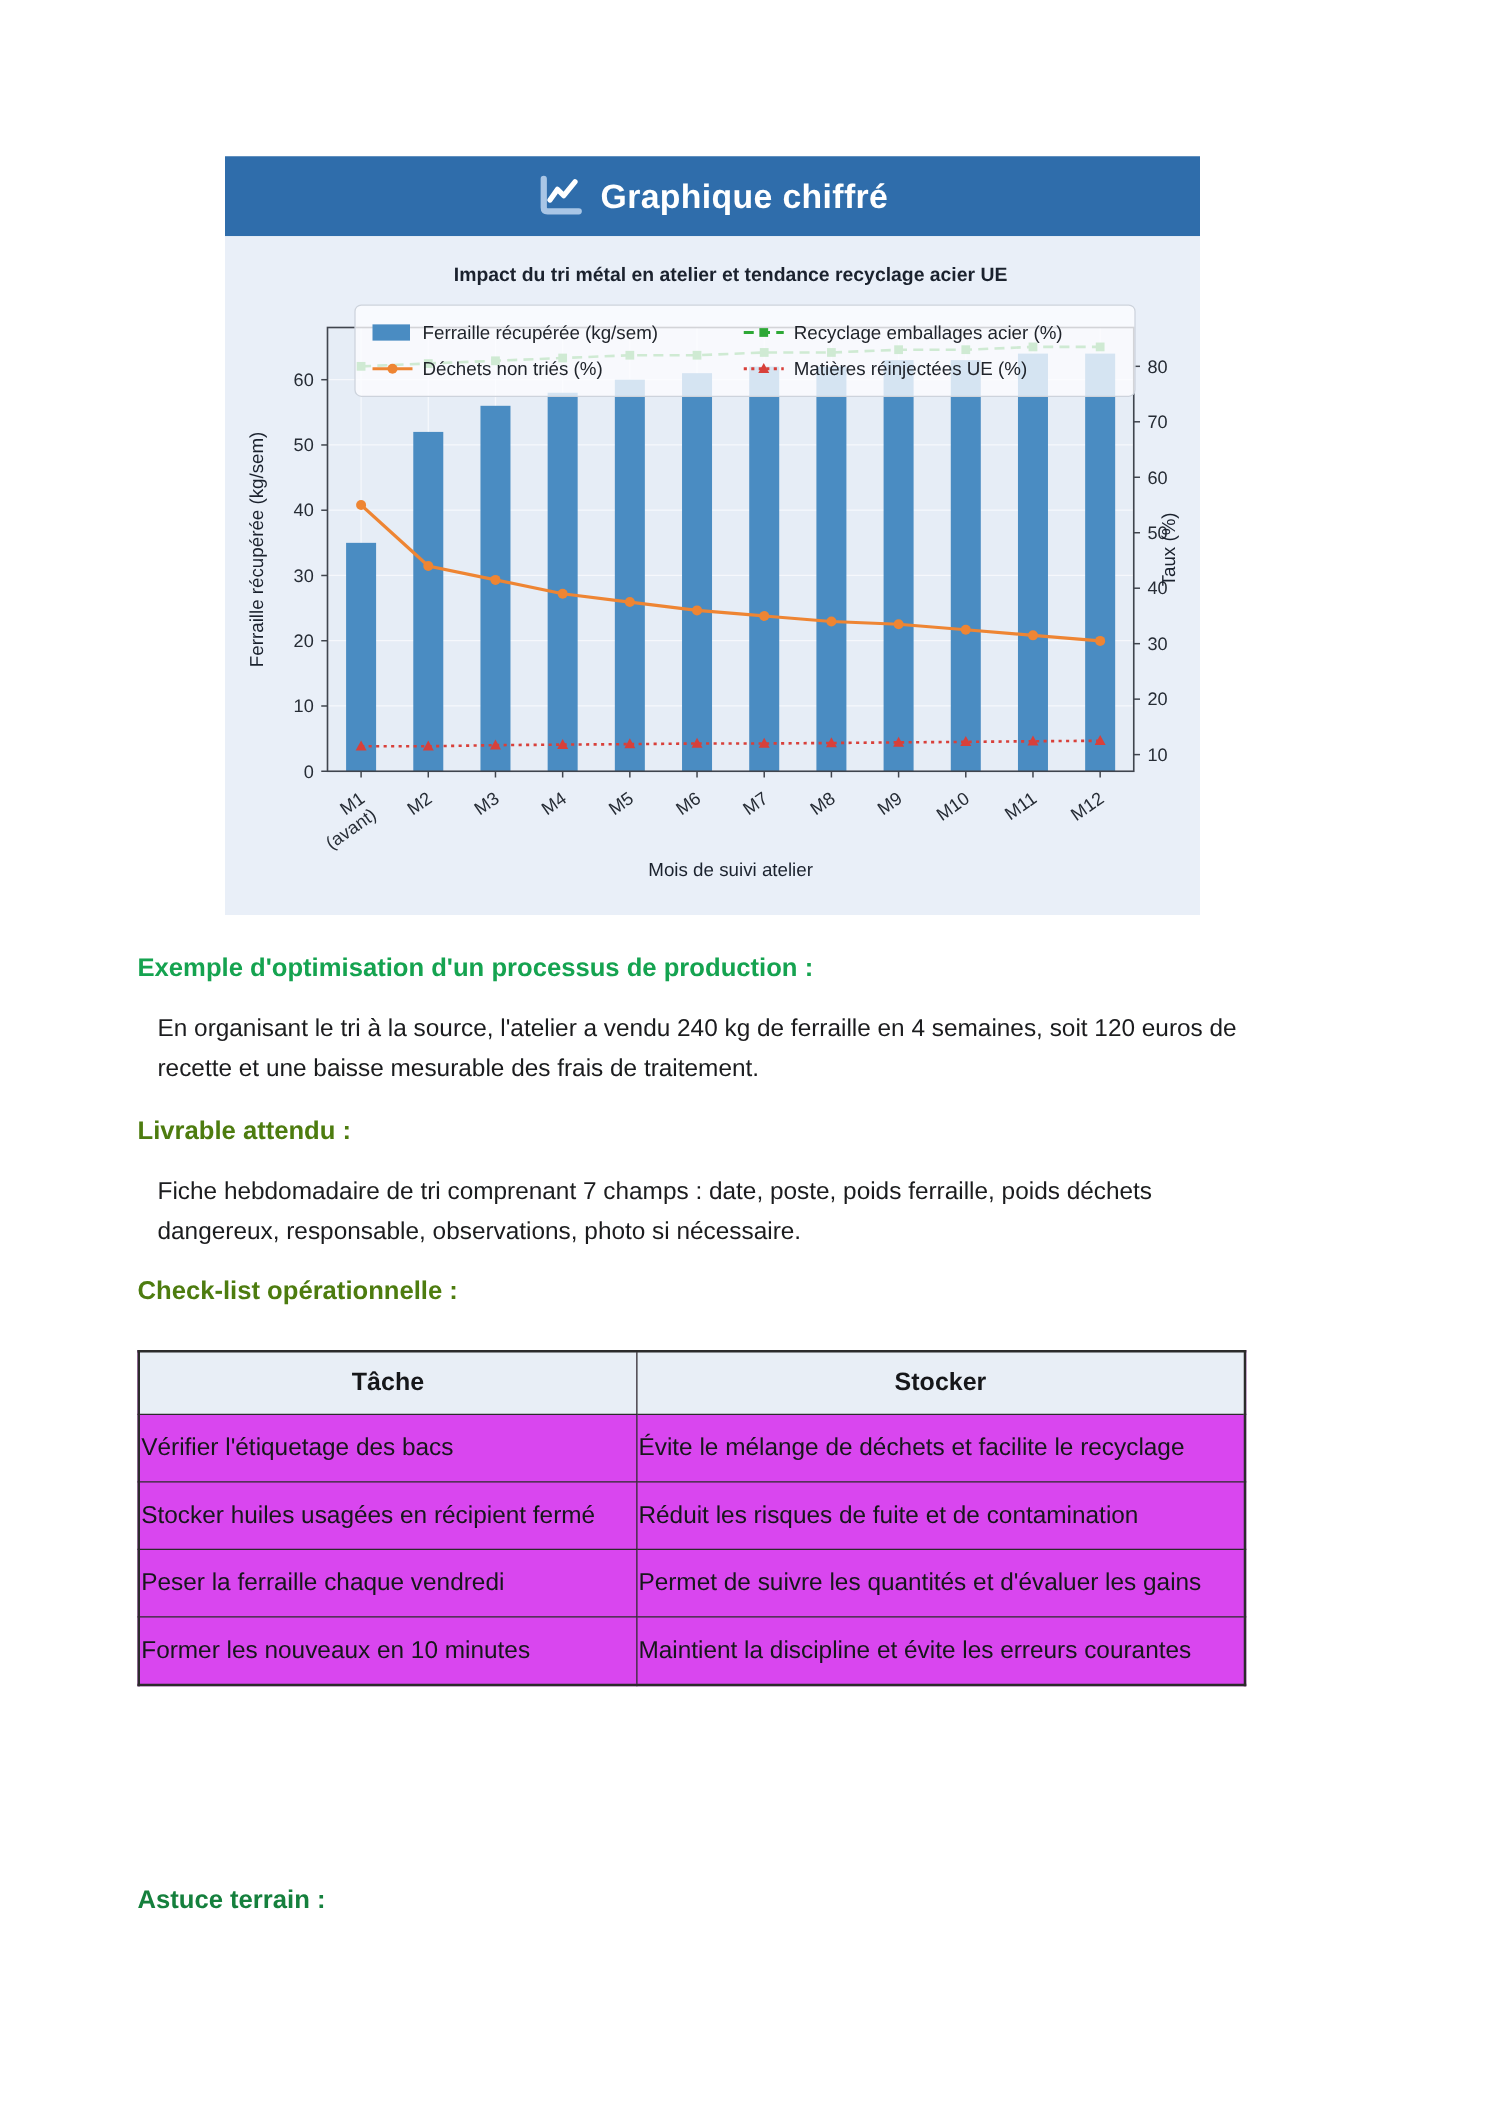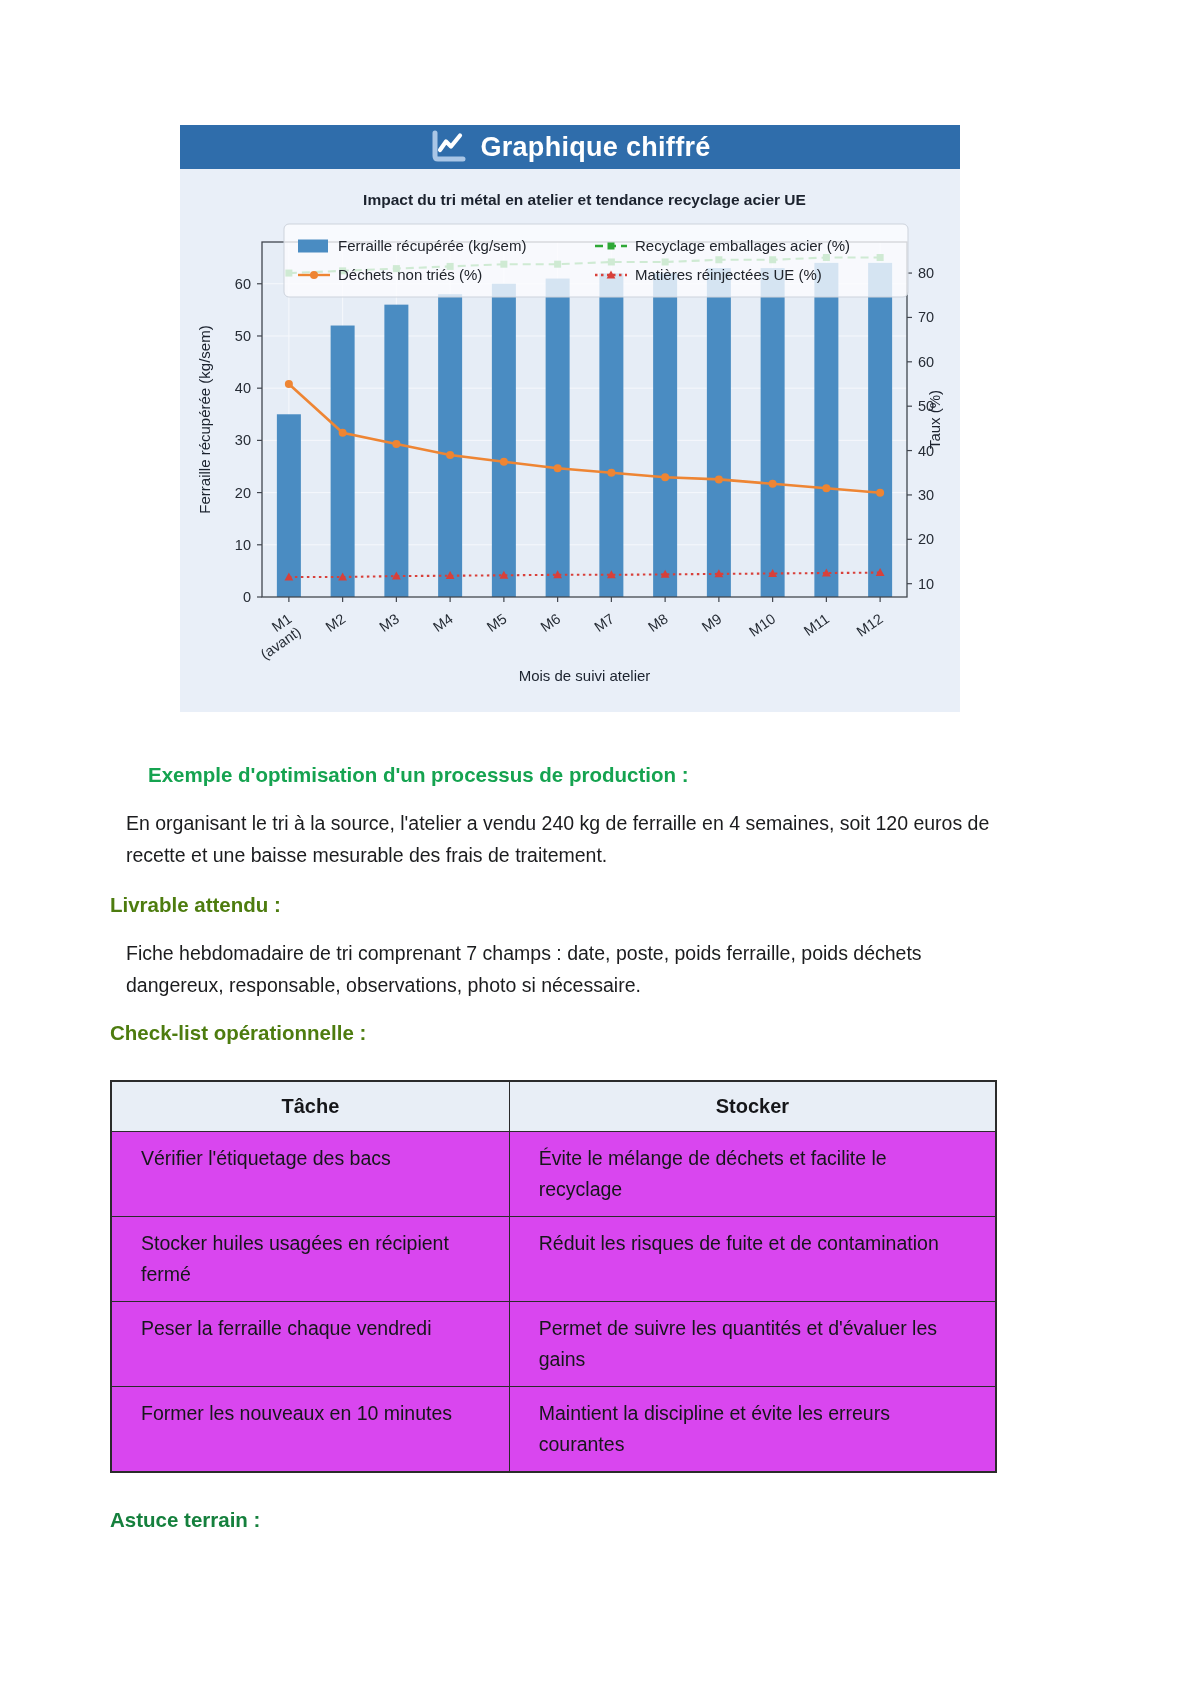--- a/index.html
+++ b/index.html
@@ -1,41 +1,41 @@
 <!DOCTYPE html>
 <html><head>
 <meta charset="utf-8">
 <style>
   html,body{margin:0;padding:0;background:#ffffff;}
   .page{position:relative;width:1200px;height:1698px;background:#ffffff;
         font-family:"Liberation Sans",sans-serif;color:#1b1c1e;overflow:hidden;}
 
   
   .chart-card{position:absolute;left:180px;top:125px;width:780px;}
-  .chart-card-header{height:44px;background:#2f6dab;display:flex;align-items:center;justify-content:center;gap:13px;}
+  .chart-card-header{height:64px;background:#2f6dab;display:flex;align-items:center;justify-content:center;gap:13px;}
   .chart-card-header h2{margin:0;color:#ffffff;font-size:27px;font-weight:bold;letter-spacing:.3px;}
   .chart-icon{display:flex;align-items:center;}
   .chart-body{background:#e9eff8;height:543px;}
   .chart-body svg{display:block;font-family:"Liberation Sans",sans-serif;}
 
   
   .h-sec{position:absolute;left:110px;margin:0;font-size:20.5px;font-weight:bold;color:#4d7c0f;}
-  .h-green{top:763px;margin-left:38px;}
+  .h-green{top:763px;}
   .h-livrable{top:893px;}
   .h-checklist{top:1021px;}
   .h-orange{top:1508px;}
   .para{position:absolute;left:110px;width:884px;margin:16px;font-size:19.5px;line-height:32px;color:#1b1c1e;}
   .p-example{top:791px;}
   .p-livrable{top:921px;}
 
   
   .checklist-table{position:absolute;left:110px;top:1080px;width:887px;border-collapse:collapse;
                    border:2px solid #2b2b2b;font-size:19.5px;color:#16171a;background:#d946ef;}
   .checklist-table th{background:#e8eef6;border:1.5px solid #2b2b2b;padding:13px 10px;font-size:20px;font-weight:bold;}
-  .checklist-table td{border:1.5px solid #2b2b2b;padding:11px 29px;line-height:31px;vertical-align:top;}
+  .checklist-table td{border:1.5px solid #2b2b2b;padding:11px 1px;line-height:31px;vertical-align:top;}
 </style>
 </head>
 <body>
 
 <div class="page">
 
   <section class="chart-card">
     <header class="chart-card-header" style="background: rgb(47, 109, 171);">
       <span class="chart-icon">
         <svg width="38" height="34" viewBox="0 0 38 34">

